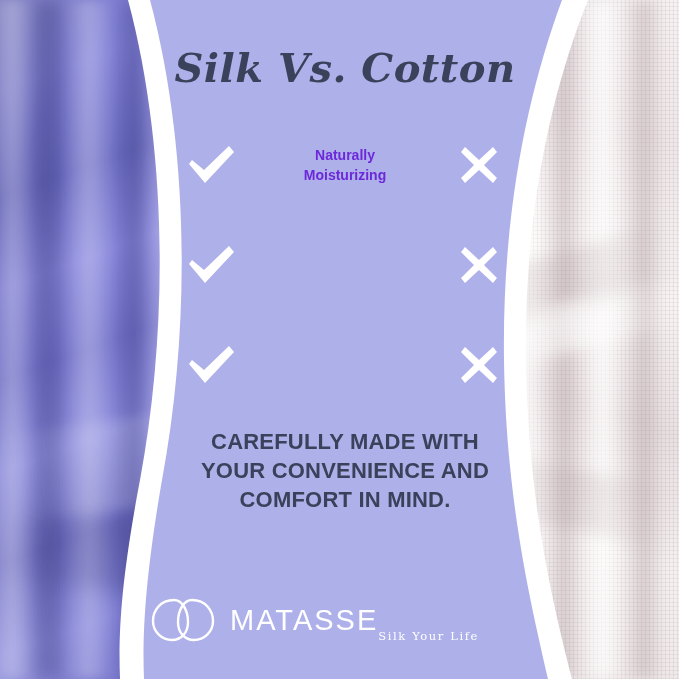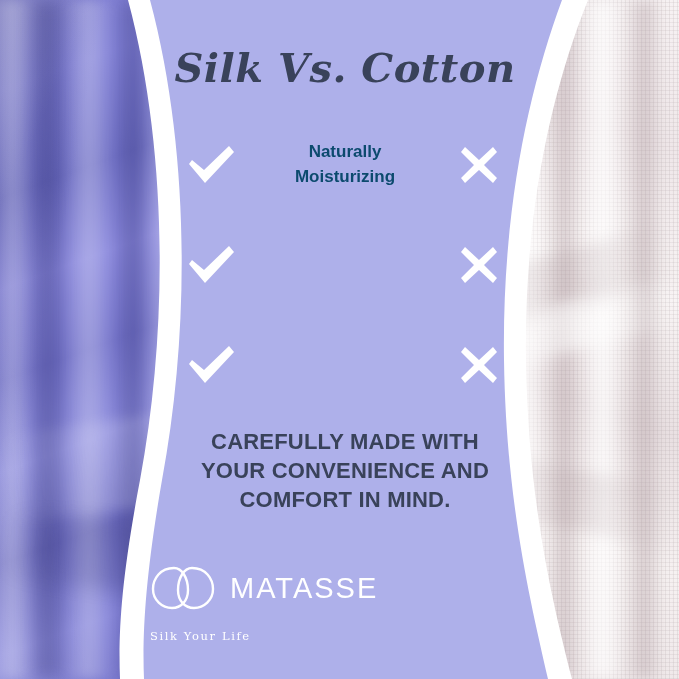--- a/index.html
+++ b/index.html
@@ -105,44 +105,44 @@
   }
   .check, .cross {
     width: 62px;
     display: flex;
     align-items: center;
     justify-content: center;
   }
   .feature {
     flex: 1;
     text-align: center;
-    font-size: 17px;
+    font-size: 14px;
     font-weight: bold;
     line-height: 1.45;
-    color: #0c4a6e;
+    color: #6d28d9;
   }
 
   .tagline {
     margin-top: 12px;
     text-align: center;
     font-size: 22px;
     font-weight: bold;
     line-height: 1.32;
     letter-spacing: 0.2px;
     color: #39425a;
     text-transform: uppercase;
   }
 
   .brand {
     position: absolute;
     bottom: 36px;
     left: 0; right: 0;
     display: flex;
-    flex-direction: column;
-    align-items: flex-start;
+    flex-direction: row;
+    align-items: flex-end;
   }
   .brand-row {
     display: flex;
     align-items: center;
     gap: 14px;
   }
   .brand-name {
     font-size: 29px;
     letter-spacing: 2px;
     color: #ffffff;

